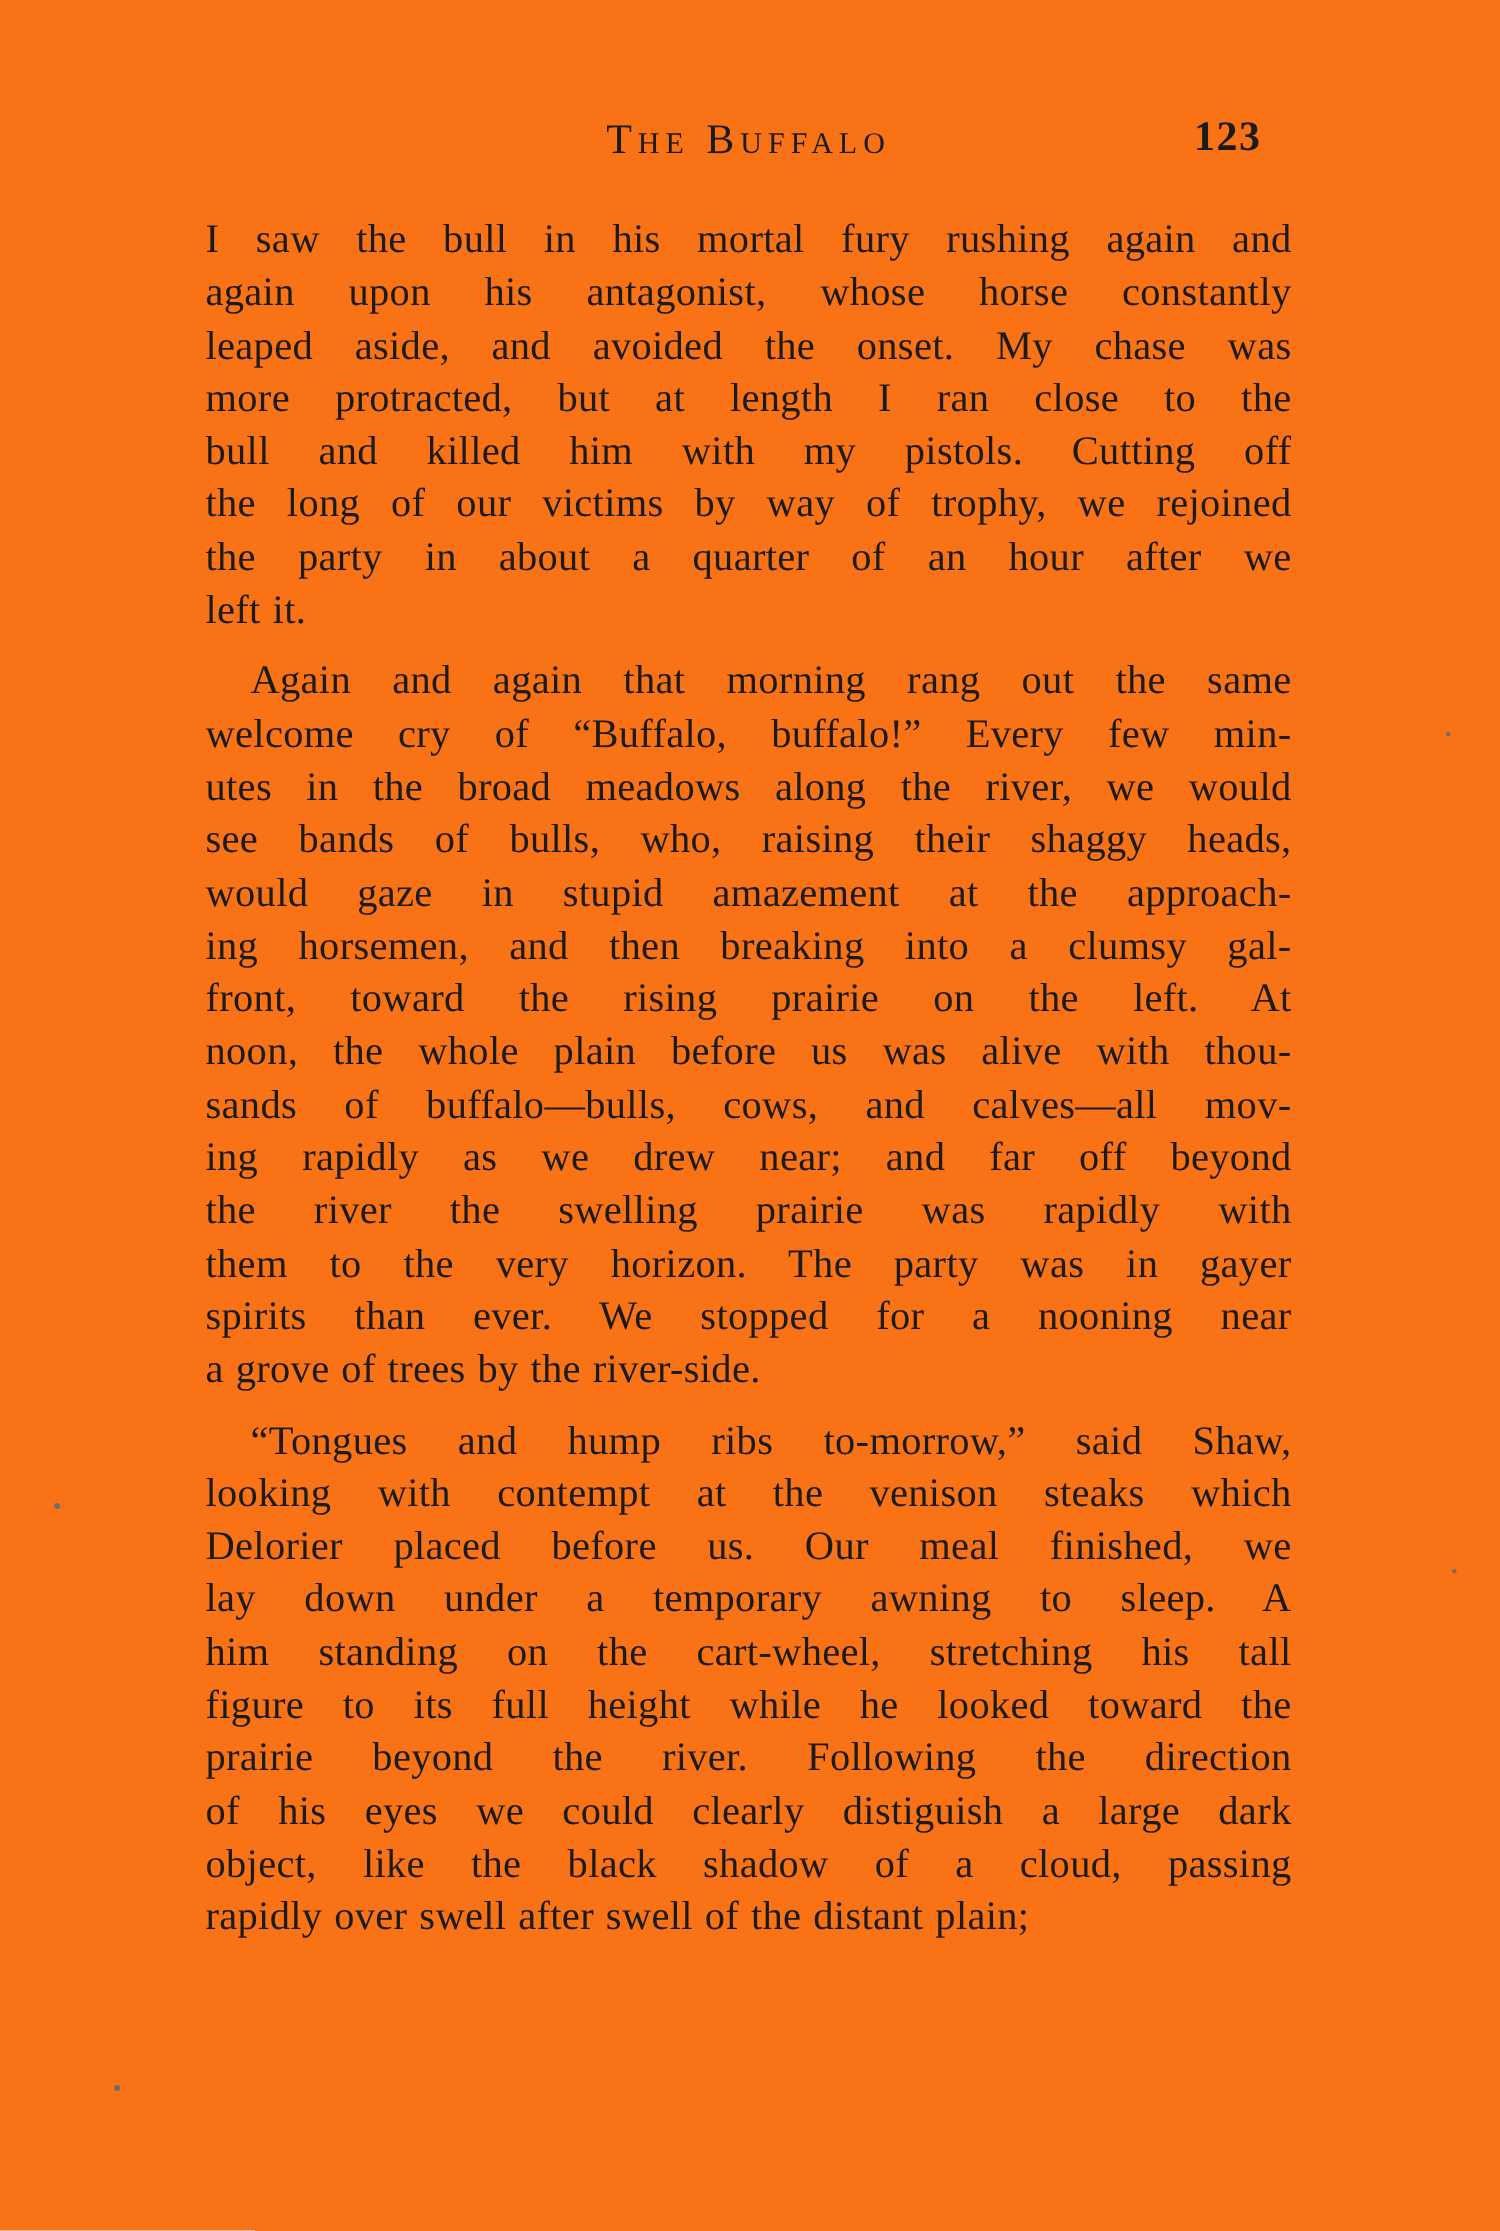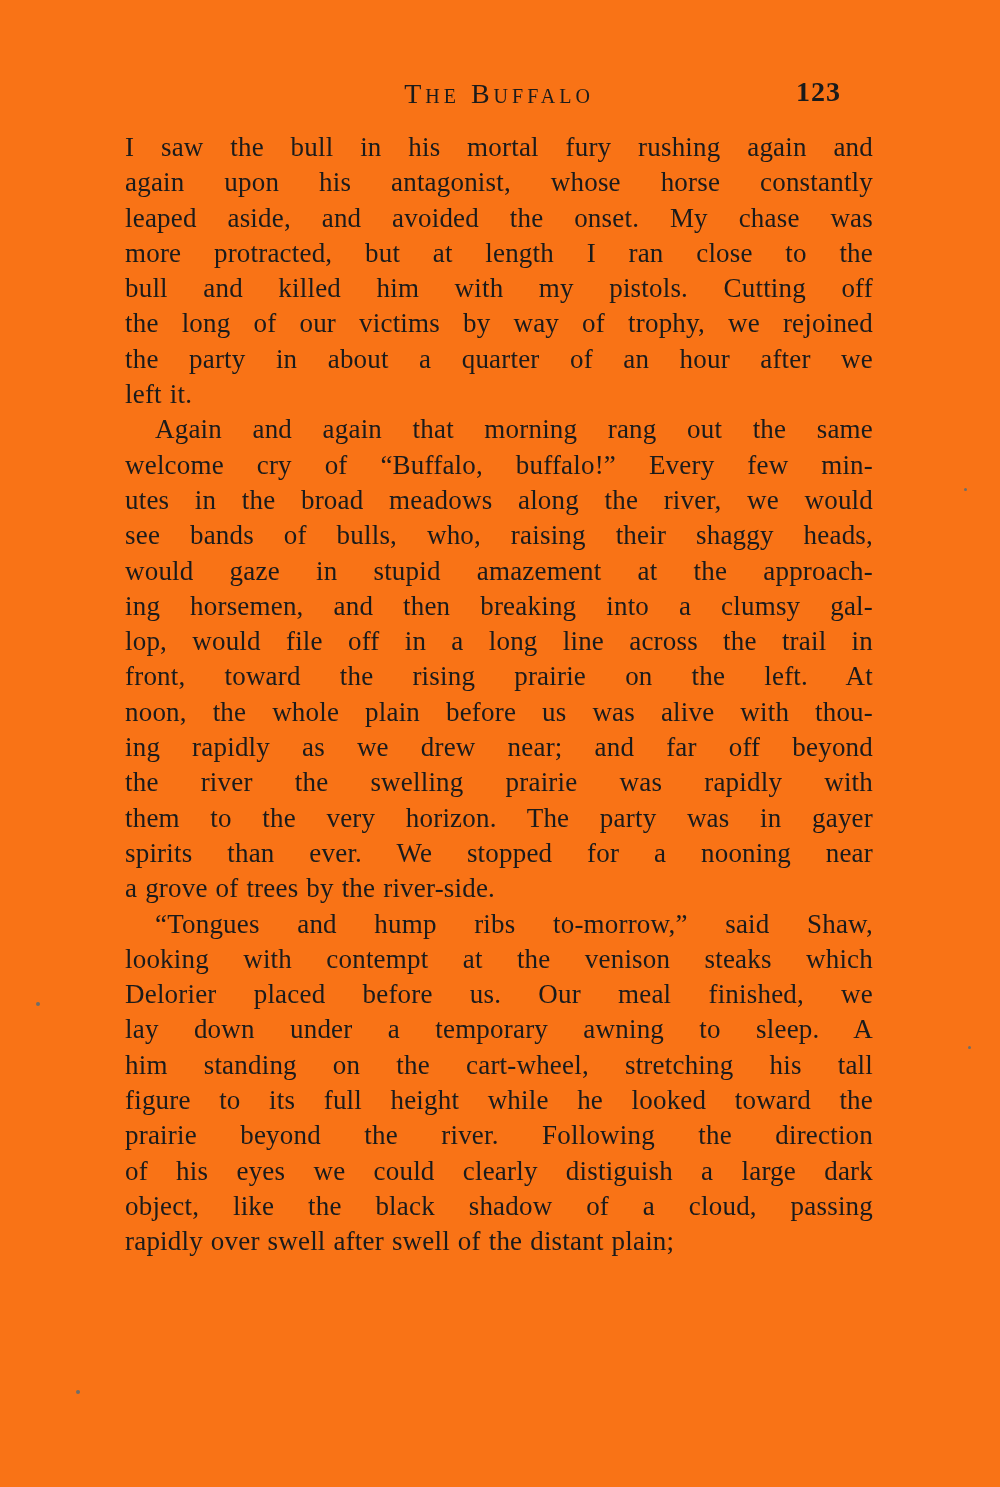--- a/index.html
+++ b/index.html
@@ -42,21 +42,21 @@
     font-weight: bold;
     letter-spacing: 1px;
   }
   .page-body {
     position: absolute;
     top: 130px;
     left: 125px;
     width: 748px;
   }
   .paragraph {
-    margin: 0;
+    margin: 12px;
   }
   .line {
     font-size: 27px;
     line-height: 35.3px;
     height: 35.3px;
     text-align: justify;
     text-align-last: justify;
     letter-spacing: 0.2px;
     word-spacing: 1px;
     white-space: normal;
@@ -98,23 +98,23 @@
         <div class="line">the party in about a quarter of an hour after we</div>
         <div class="line last">left it.</div>
       </div>
       <div class="paragraph">
         <div class="line indent">Again and again that morning rang out the same</div>
         <div class="line">welcome cry of “Buffalo, buffalo!”  Every few min-</div>
         <div class="line">utes in the broad meadows along the river, we would</div>
         <div class="line">see bands of bulls, who, raising their shaggy heads,</div>
         <div class="line">would gaze in stupid amazement at the approach-</div>
         <div class="line">ing horsemen, and then breaking into a clumsy gal-</div>
-        <div class="line">lop, would file off in a long line across the trail in</div>
         <div class="line">front, toward the rising prairie on the left.  At</div>
         <div class="line">noon, the whole plain before us was alive with thou-</div>
+        <div class="line">sands of buffalo—bulls, cows, and calves—all mov-</div>
         <div class="line">ing rapidly as we drew near; and far off beyond</div>
         <div class="line">the river the swelling prairie was rapidly with</div>
         <div class="line">them to the very horizon.  The party was in gayer</div>
         <div class="line">spirits than ever.  We stopped for a nooning near</div>
         <div class="line last">a grove of trees by the river-side.</div>
       </div>
       <div class="paragraph">
         <div class="line indent">“Tongues and hump ribs to-morrow,” said Shaw,</div>
         <div class="line">looking with contempt at the venison steaks which</div>
         <div class="line">Delorier placed before us.  Our meal finished, we</div>

